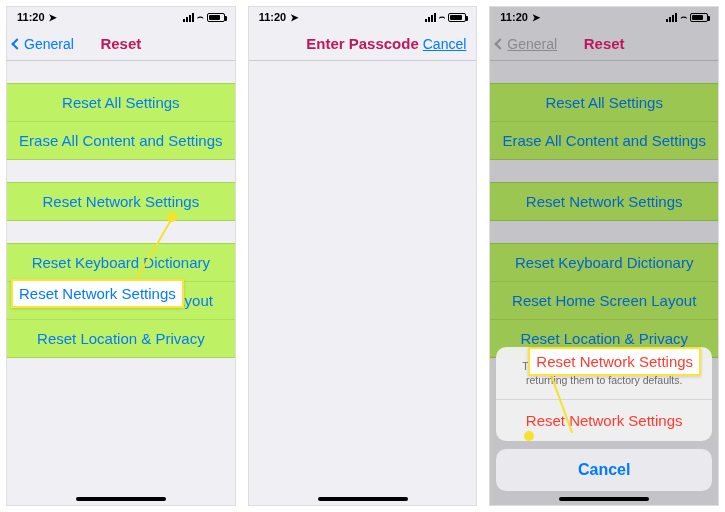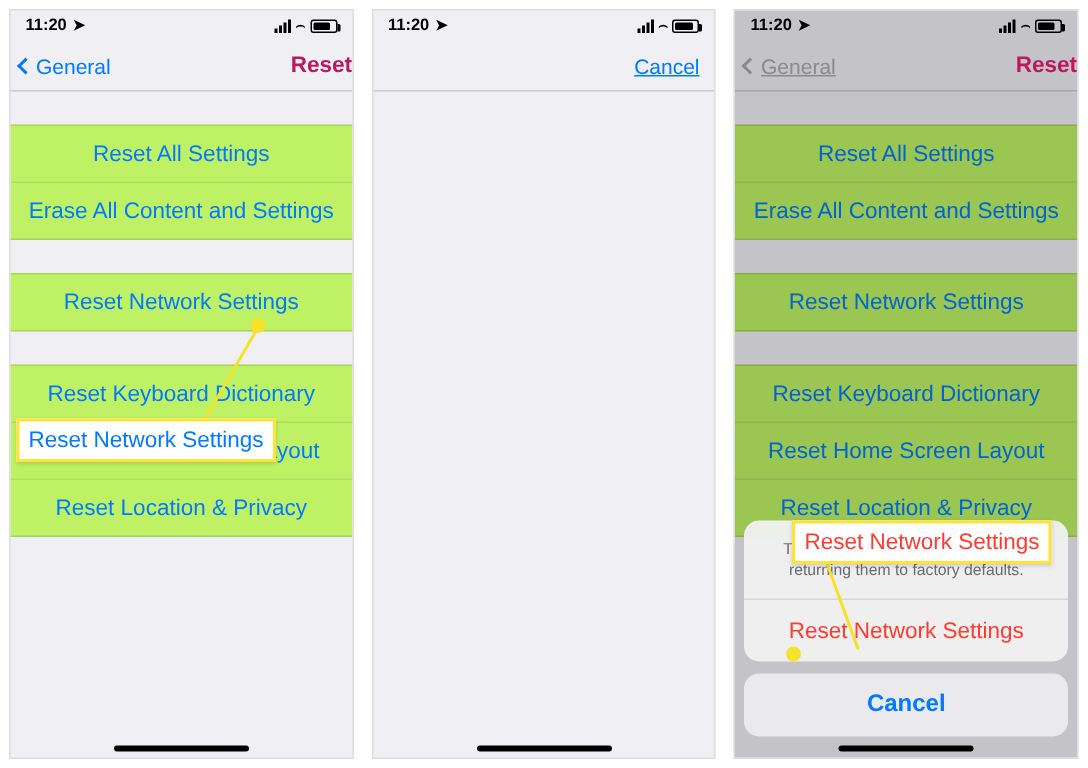--- a/index.html
+++ b/index.html
@@ -38,21 +38,21 @@
     color: #000;
     position: relative;
     z-index: 6;
   }
   .status-left { display: flex; align-items: center; gap: 4px; }
   .status-right { display: flex; align-items: center; gap: 3px; }
   .nav-bar {
     height: 34px;
     display: flex;
     align-items: center;
-    justify-content: flex-end;
+    justify-content: center;
     position: relative;
     border-bottom: 1px solid rgba(0,0,0,0.15);
     z-index: 6;
   }
   .nav-title { font-size: 15px; font-weight: 600; color: #be185d; }
   .nav-left {
     position: absolute; left: 6px; top: 0; bottom: 0;
     display: flex; align-items: center;
     color: #007aff; font-size: 14px;
   }
@@ -247,20 +247,21 @@
           <span></span>
           <span></span>
         </span>
       <span class="wifi-icon">⌢</span>
       <span class="batt">
           <span class="batt-fill"></span>
         </span>
     </div>
   </div>
   <div class="nav-bar">
+    <div class="nav-title">Enter Passcode</div>
     <div class="nav-right">Cancel</div>
   </div>
   <div class="home-indicator"></div>
 </div>
 
 <div class="phone dimmed">
   <div class="status-bar">
     <div class="status-left">
       <span>11:20</span>
       <span class="loc-icon">➤</span>

